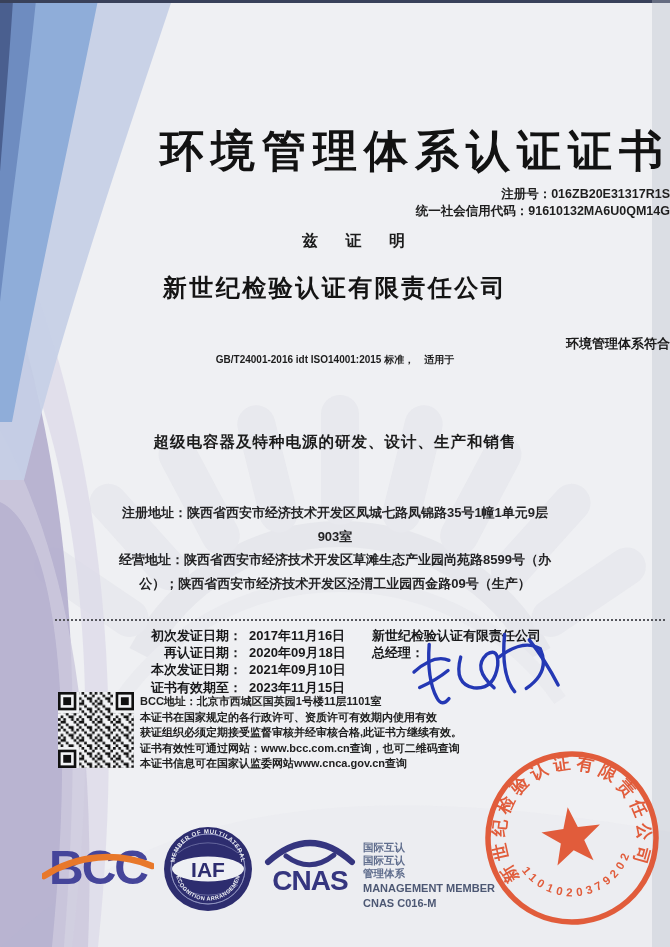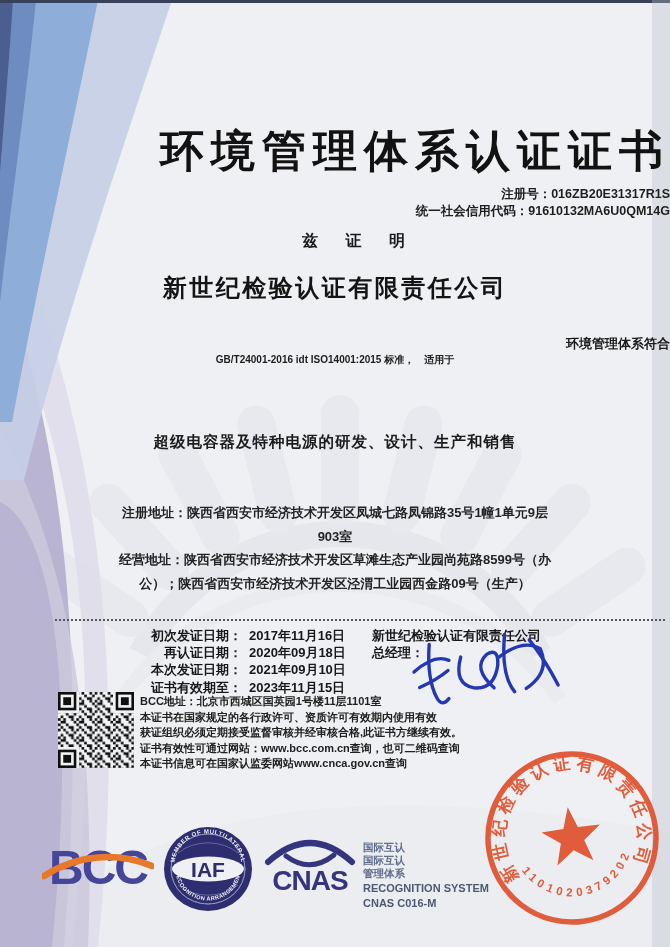--- a/index.html
+++ b/index.html
@@ -243,21 +243,21 @@
     <svg class="abs logo-cnas" width="100" height="72" viewBox="0 0 100 72">
       <path d="M8,30 Q50,-8 92,30" fill="none" stroke="#35357f" stroke-width="6" stroke-linecap="round"></path>
       <path d="M26,24 Q50,42 74,23" fill="none" stroke="#35357f" stroke-width="5" stroke-linecap="round"></path>
       <text x="50" y="58" text-anchor="middle" font-family="Liberation Sans, sans-serif" font-size="28" font-weight="bold" letter-spacing="-1" fill="#35357f">CNAS</text>
     </svg>
 
     <div class="abs acc-text">
       <div class="acc-zh">国际互认</div>
       <div class="acc-zh">国际互认</div>
       <div class="acc-zh">管理体系</div>
-      <div class="acc-en">RECOGNITION SYSTEM</div>
+      <div class="acc-en">MANAGEMENT MEMBER</div>
       <div class="acc-en">CNAS C016-M</div>
     </div>
 
     <svg class="abs seal" width="184" height="184" viewBox="0 0 184 184">
       <g transform="rotate(-8 92 92)" opacity="0.92">
         <circle cx="92" cy="92" r="84" fill="none" stroke="#e0502c" stroke-width="5.5"></circle>
         <polygon points="92,61 99.3,82 121.5,82.4 103.8,95.8 110.2,117.1 92,104.4 73.8,117.1 80.2,95.8 62.5,82.4 84.7,82" fill="#e0502c"></polygon>
         <path id="sealTextArc" d="M33.7,123 A67,67 0 1 1 150.3,123" fill="none"></path>
         <text font-size="17" font-weight="bold" fill="#e0502c" font-family="Liberation Sans, sans-serif">
           <textPath href="#sealTextArc" startOffset="50%" text-anchor="middle" textLength="282" lengthAdjust="spacing">新世纪检验认证有限责任公司</textPath>

